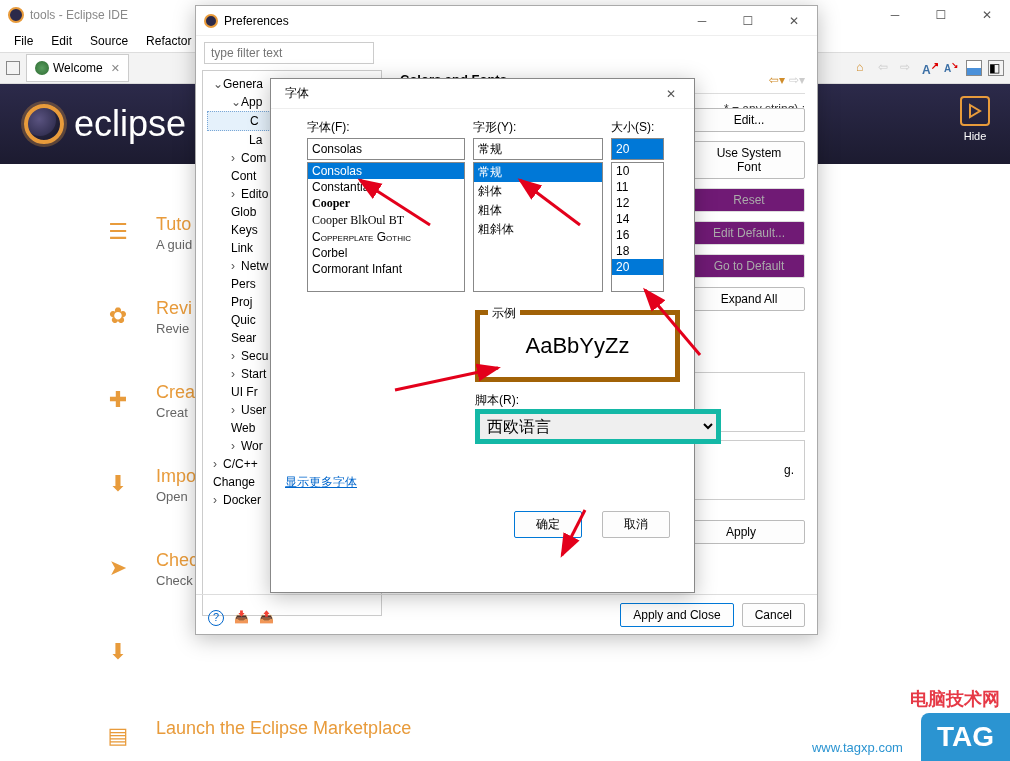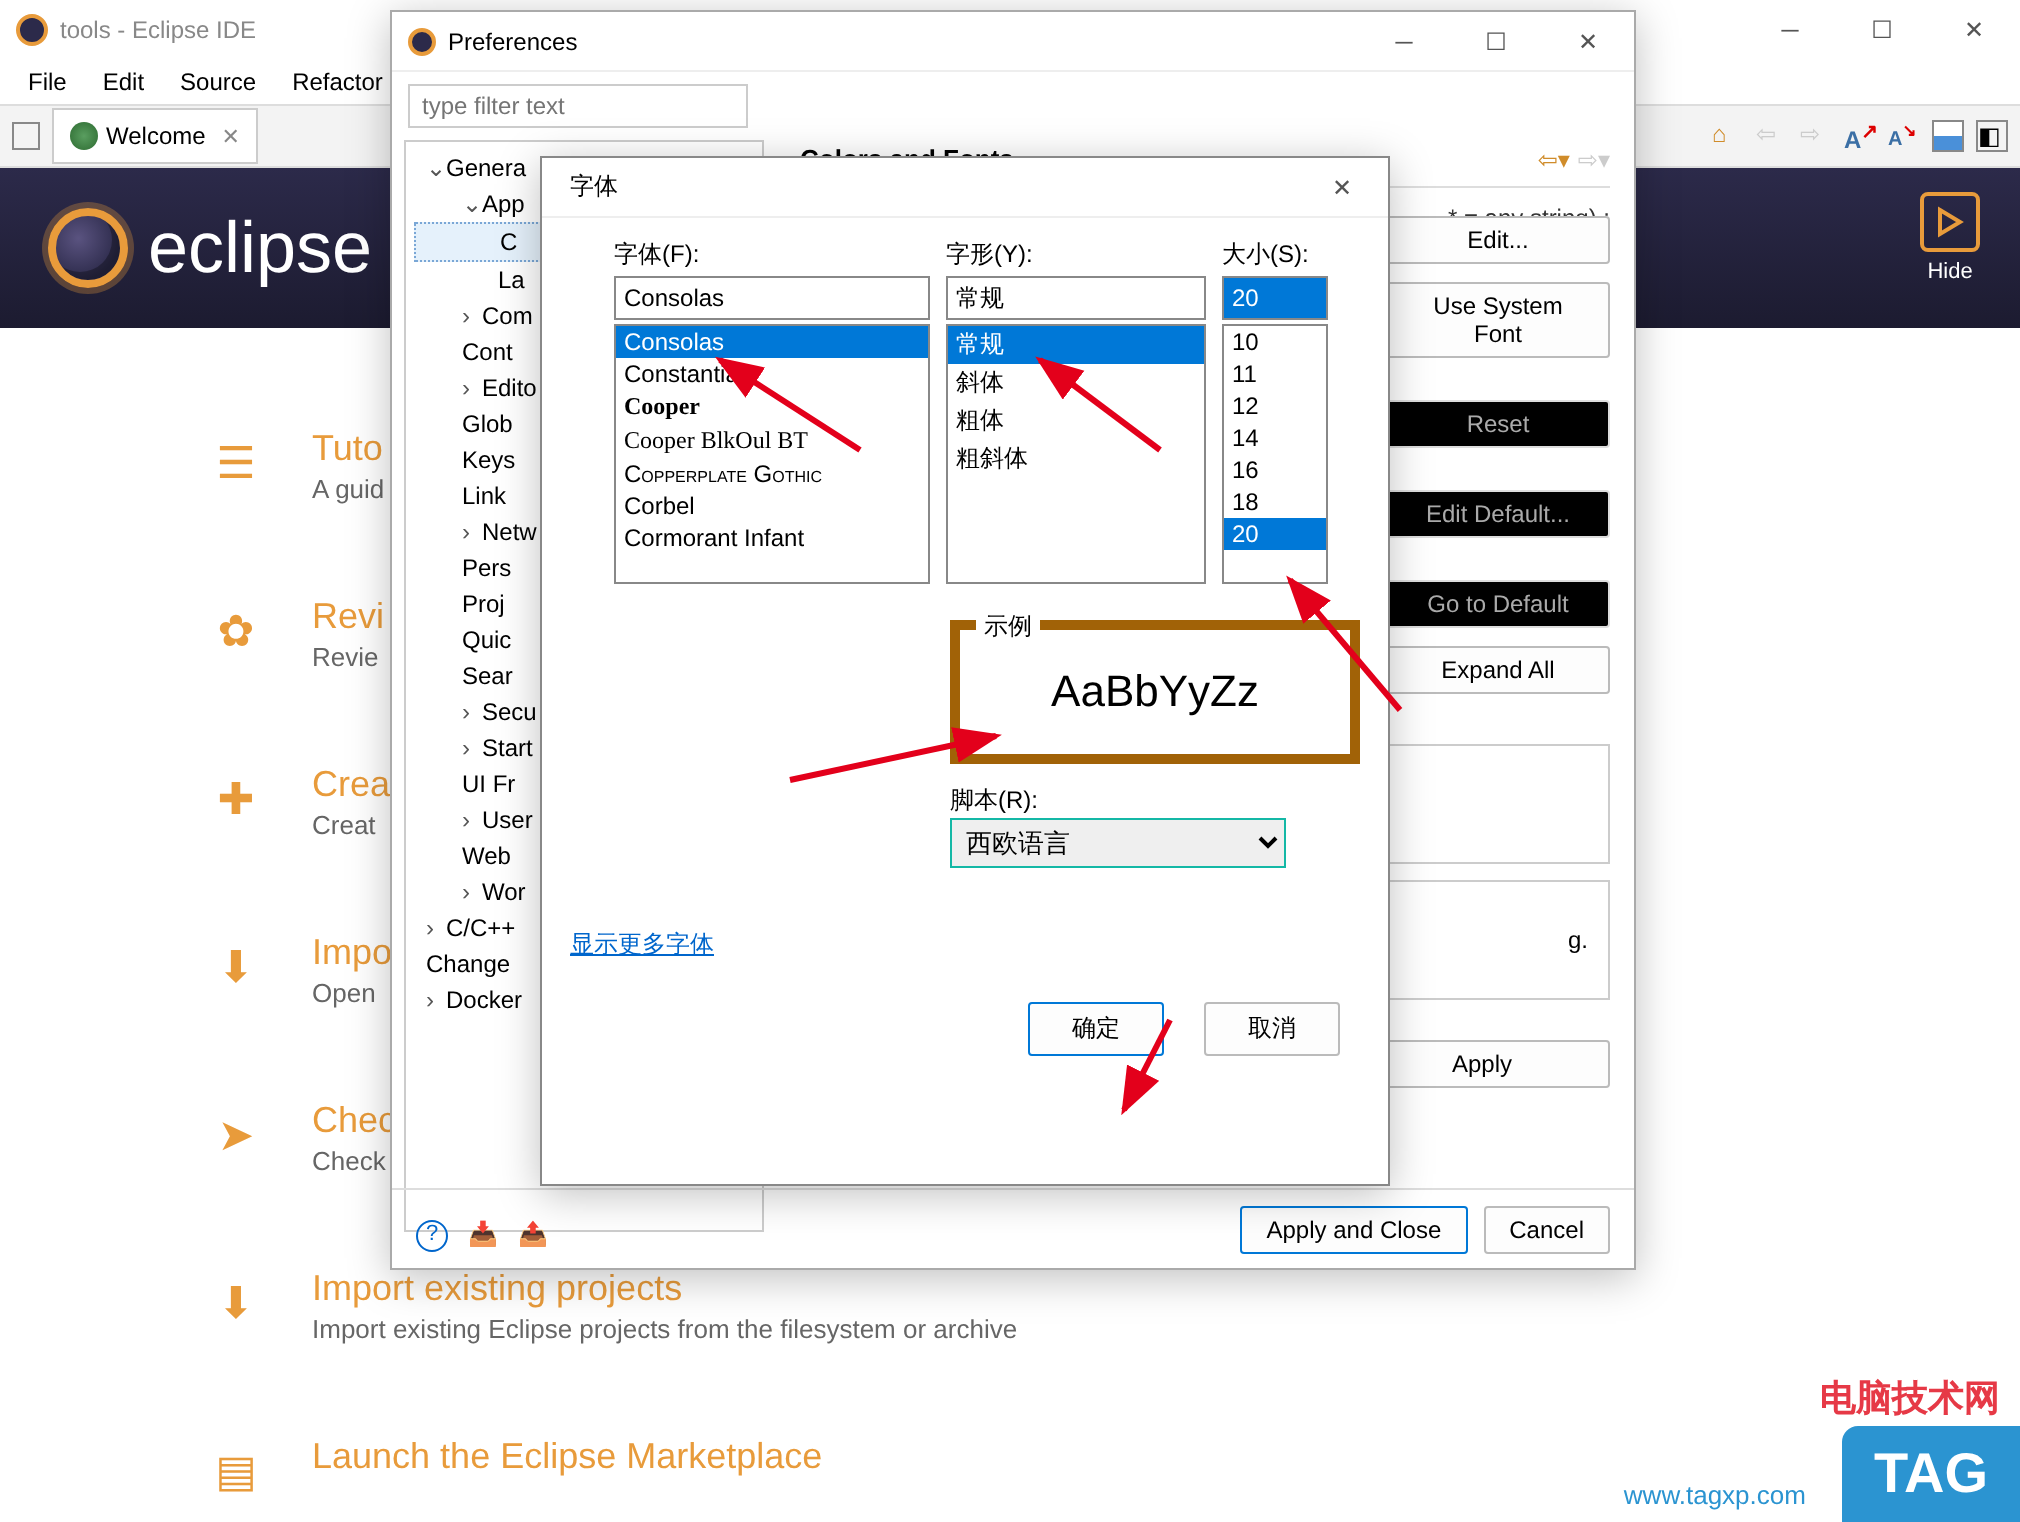--- a/index.html
+++ b/index.html
@@ -44,41 +44,41 @@
 .tree-node.l2 { padding-left: 24px; }
 .tree-node.l3 { padding-left: 42px; }
 .tree-node.sel { background: #e5f1fb; border: 1px dotted #7aa7d6; }
 .expander { display: inline-block; width: 10px; color: #555; }
 .pref-main { flex: 1; padding: 8px 12px; position: relative; }
 .pref-header { display: flex; align-items: center; justify-content: space-between; border-bottom: 1px solid #ddd; padding-bottom: 6px; margin-bottom: 8px; }
 .pref-header h3 { font-size: 13px; font-weight: bold; }
 .nav-arrows { display: flex; gap: 4px; }
 .pref-hint { font-size: 12px; margin-bottom: 8px; color: #333; text-align: right; }
 .btn { background: #fdfdfd; border: 1px solid #bbb; padding: 4px 12px; font-size: 12px; border-radius: 2px; cursor: pointer; text-align: center; }
-.btn.disabled { color: #aaa; border-color: #ddd; background: #000000; margin-top: 12px; }
+.btn.disabled { color: #aaa; border-color: #ddd; background: #701a75; }
 .pref-rbtns { position: absolute; right: 12px; top: 44px; width: 112px; display: flex; flex-direction: column; gap: 9px; }
 .pref-rbtns .btn { width: 100%; }
 .pref-box { border: 1px solid #ccc; height: 60px; margin-top: 8px; }
 .pref-box.long { position: relative; }
 .pref-bottom { height: 40px; display: flex; align-items: center; justify-content: flex-end; gap: 8px; padding: 0 12px; border-top: 1px solid #ddd; position: absolute; bottom: 0; left: 0; right: 0; }
 .help-icons { position: absolute; bottom: 8px; left: 12px; display: flex; gap: 10px; color: #0066cc; }
 
 
 .font-dlg { left: 270px; top: 78px; width: 425px; height: 515px; z-index: 10; background: #fff; border: 1px solid #888; }
 .font-body { padding: 10px 14px; }
 .font-row { display: flex; gap: 8px; }
 .font-col label { font-size: 12px; display: block; margin-bottom: 2px; }
 .font-input { width: 100%; border: 1px solid #888; padding: 3px 4px; font-size: 12px; }
 .font-input.sel-blue { background: #0078d7; color: #fff; }
 .font-list { border: 1px solid #888; height: 130px; overflow-y: scroll; margin-top: 2px; font-size: 12px; }
 .font-list div { padding: 1px 4px; }
 .font-list .selected { background: #0078d7; color: #fff; }
 .sample-box { border: 5px solid #a16207; height: 72px; display: flex; align-items: center; justify-content: center; font-size: 22px; font-family: Consolas, monospace; margin: 6px 0 10px 0; position: relative; }
 .sample-label { position: absolute; top: -10px; left: 8px; background: #fff; padding: 0 4px; font-size: 12px; }
-.script-sel { width: 168px; padding: 3px; border: 1px solid #14b8a6; font-size: 13px; }
+.script-sel { width: 246px; padding: 3px; border: 5px solid #14b8a6; font-size: 16px; }
 .link { color: #0066cc; text-decoration: underline; font-size: 12px; cursor: pointer; }
 .font-btns { margin-top: 20px; display: flex; justify-content: flex-end; gap: 20px; padding-right: 10px; }
 .font-btns .btn { width: 68px; padding: 4px 0; }
 .font-btns .btn.primary { border-color: #0078d7; }
 
 
 .arrow { position: absolute; pointer-events: none; z-index: 50; }
 .arrow-line { stroke: #e3001b; stroke-width: 3; fill: none; marker-end: url(#ah); }
 .eclipse-ball { width: 40px; height: 40px; border-radius: 50%; background: radial-gradient(circle at 35% 35%, #5a5380, #2c2a4a 70%); border: 4px solid #e89b3b; box-shadow: 0 0 0 3px rgba(232,155,59,0.3), inset -4px -4px 0 rgba(0,0,0,0.3); }
 </style>
@@ -165,24 +165,20 @@
     </div>
     <div class="welcome-sec">
       <div class="icon-circle">➤</div>
       <div>
           <h3>Chec</h3>
       <div class="desc">Check</div>
         </div>
     </div>
     <div class="welcome-sec">
       <div class="icon-circle">⬇</div>
-      <div>
-          <h3>Import existing projects</h3>
-      <div class="desc">Import existing Eclipse projects from the filesystem or archive</div>
-        </div>
     </div>
     <div class="welcome-sec">
       <div class="icon-circle">▤</div>
       <div>
           <h3>Launch the Eclipse Marketplace</h3>
         </div>
     </div>
   </div>
 </div>
 

